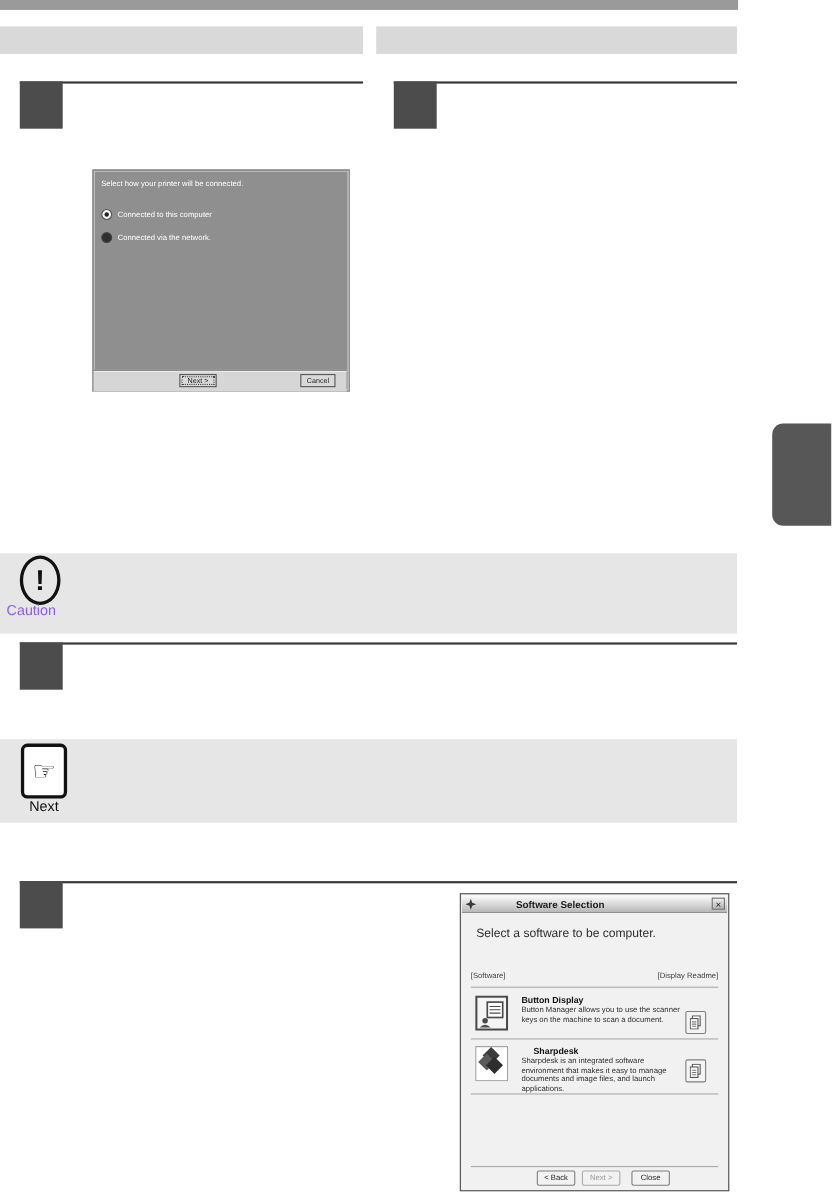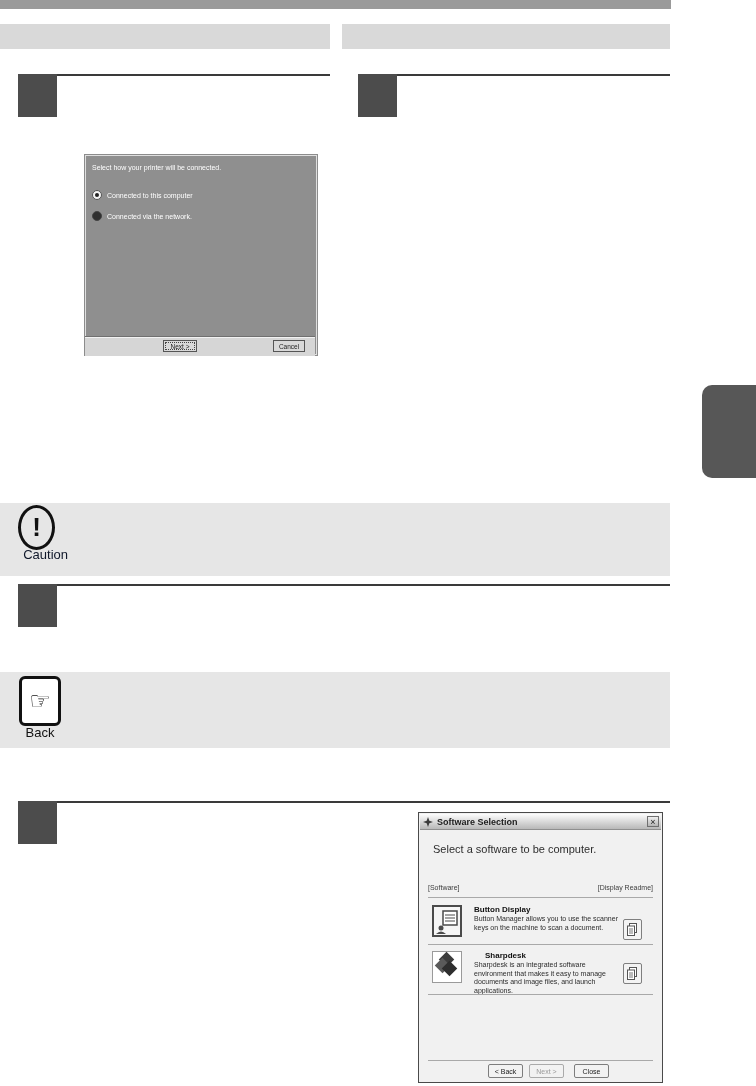--- a/index.html
+++ b/index.html
@@ -17,21 +17,21 @@
   .step-rule{height:2px;background:#3a3a3a;}
   .step-box{width:39px;height:43px;background:#4c4c4c;}
   .edge-tab{left:702px;top:385px;width:54px;height:93px;background:#575757;border-radius:10px 0 0 10px;}
 
   
   .callout{left:0;width:670px;background:#e6e6e6;}
   .callout.caution{top:503px;height:73px;}
   .callout.note{top:672px;height:76px;}
   .caution-icon{left:18px;top:505px;width:31px;height:39px;border:3px solid #111;border-radius:50%;
     display:flex;align-items:center;justify-content:center;font-weight:bold;font-size:26px;color:#111;background:#e6e6e6;}
-  .caution-label{left:6px;top:547px;width:62px;text-align:right;font-size:13px;color:#0f172a;}
+  .caution-label{left:6px;top:547px;width:62px;text-align:left;font-size:13px;color:#8b5cf6;}
   .note-icon{left:19px;top:676px;width:36px;height:44px;border:3px solid #111;border-radius:6px;
     display:flex;align-items:center;justify-content:center;font-size:24px;color:#111;background:#fff;}
   .note-label{left:12px;top:725px;width:56px;text-align:center;font-size:13px;color:#111;}
 
   
   .wizard{left:84px;top:154px;width:232px;height:200px;background:#8f8f8f;
     border:1px solid #8c8c8c;box-shadow:inset 0 0 0 1px #dfdfdf;}
   .wizard .prompt{left:7px;top:9px;width:210px;font-size:7px;color:#ffffff;}
   .wizard .radio-row{left:7px;display:flex;align-items:center;gap:5px;}
   .wizard .radio-row.r1{top:35px;}
@@ -43,21 +43,21 @@
   .wizard .radio-label{font-size:7px;color:#ffffff;}
   .wizard .btnbar{left:0;top:181px;width:230px;height:19px;background:#d6d6d6;border-top:1px solid #707070;box-shadow:inset 0 1px 0 #f2f2f2;}
   .wiz-btn{position:absolute;top:3px;height:12px;background:#d9d9d9;border:1px solid #555;
     font-size:6.5px;color:#222;display:flex;align-items:center;justify-content:center;box-sizing:border-box;}
   .wiz-btn.next{left:78px;width:34px;outline:1px dotted #444;outline-offset:-3px;}
   .wiz-btn.cancel{left:188px;width:32px;}
 
   
   .swdlg{left:418px;top:812px;width:245px;height:271px;background:#f1f1f1;border:1px solid #4a4a4a;box-sizing:border-box;}
   .swdlg .titlebar{position:absolute;left:1px;top:1px;right:1px;height:15px;
-    background:linear-gradient(#fdfdfd,#b8b8b8);border-bottom:1px solid #8f8f8f;display:flex;align-items:center;}
+    background:linear-gradient(#fdfdfd,#b8b8b8);border-bottom:1px solid #8f8f8f;display:flex;align-items:center;gap:32px;}
   .swdlg .title-icon{margin-left:3px;width:10px;height:10px;display:block;}
   .swdlg .title-text{margin-left:4px;font-size:9px;font-weight:bold;color:#1c1c1c;}
   .swdlg .close-btn{position:absolute;right:2px;top:2px;width:12px;height:11px;background:linear-gradient(#efefef,#b5b5b5);
     border:1px solid #6f6f6f;font-size:9px;line-height:10px;text-align:center;color:#222;box-sizing:border-box;}
   .swdlg .heading{position:absolute;left:14px;top:30px;font-size:11px;color:#2e2e2e;}
   .swdlg .col-label{position:absolute;top:71px;font-size:7px;color:#3d3d3d;}
   .swdlg .col-label.l{left:9px;}
   .swdlg .col-label.r{right:9px;}
   .swdlg .sep{position:absolute;left:9px;right:9px;height:1px;background:#a9a9a9;}
   .sw-item-icon{position:absolute;left:13px;width:30px;height:32px;}
@@ -110,21 +110,21 @@
   </div>
   <div class="abs caution-label">Caution</div>
 
   <div class="abs step-rule" style="left:18px;top:584px;width:652px;"></div>
   <div class="abs step-box" style="left:18px;top:584px;"></div>
 
   <div class="abs callout note"></div>
   <div class="abs note-icon">
     <span>☞</span>
   </div>
-  <div class="abs note-label">Back</div>
+  <div class="abs note-label">Next</div>
 
   <div class="abs step-rule" style="left:18px;top:801px;width:652px;"></div>
   <div class="abs step-box" style="left:18px;top:801px;"></div>
 
   <div class="abs swdlg">
     <div class="titlebar">
       <svg class="title-icon" viewBox="0 0 10 10">
         <polygon points="5,0 6.3,3.7 10,5 6.3,6.3 5,10 3.7,6.3 0,5 3.7,3.7" fill="#3b3b3b"></polygon>
       </svg>
       <span class="title-text">Software Selection</span>

